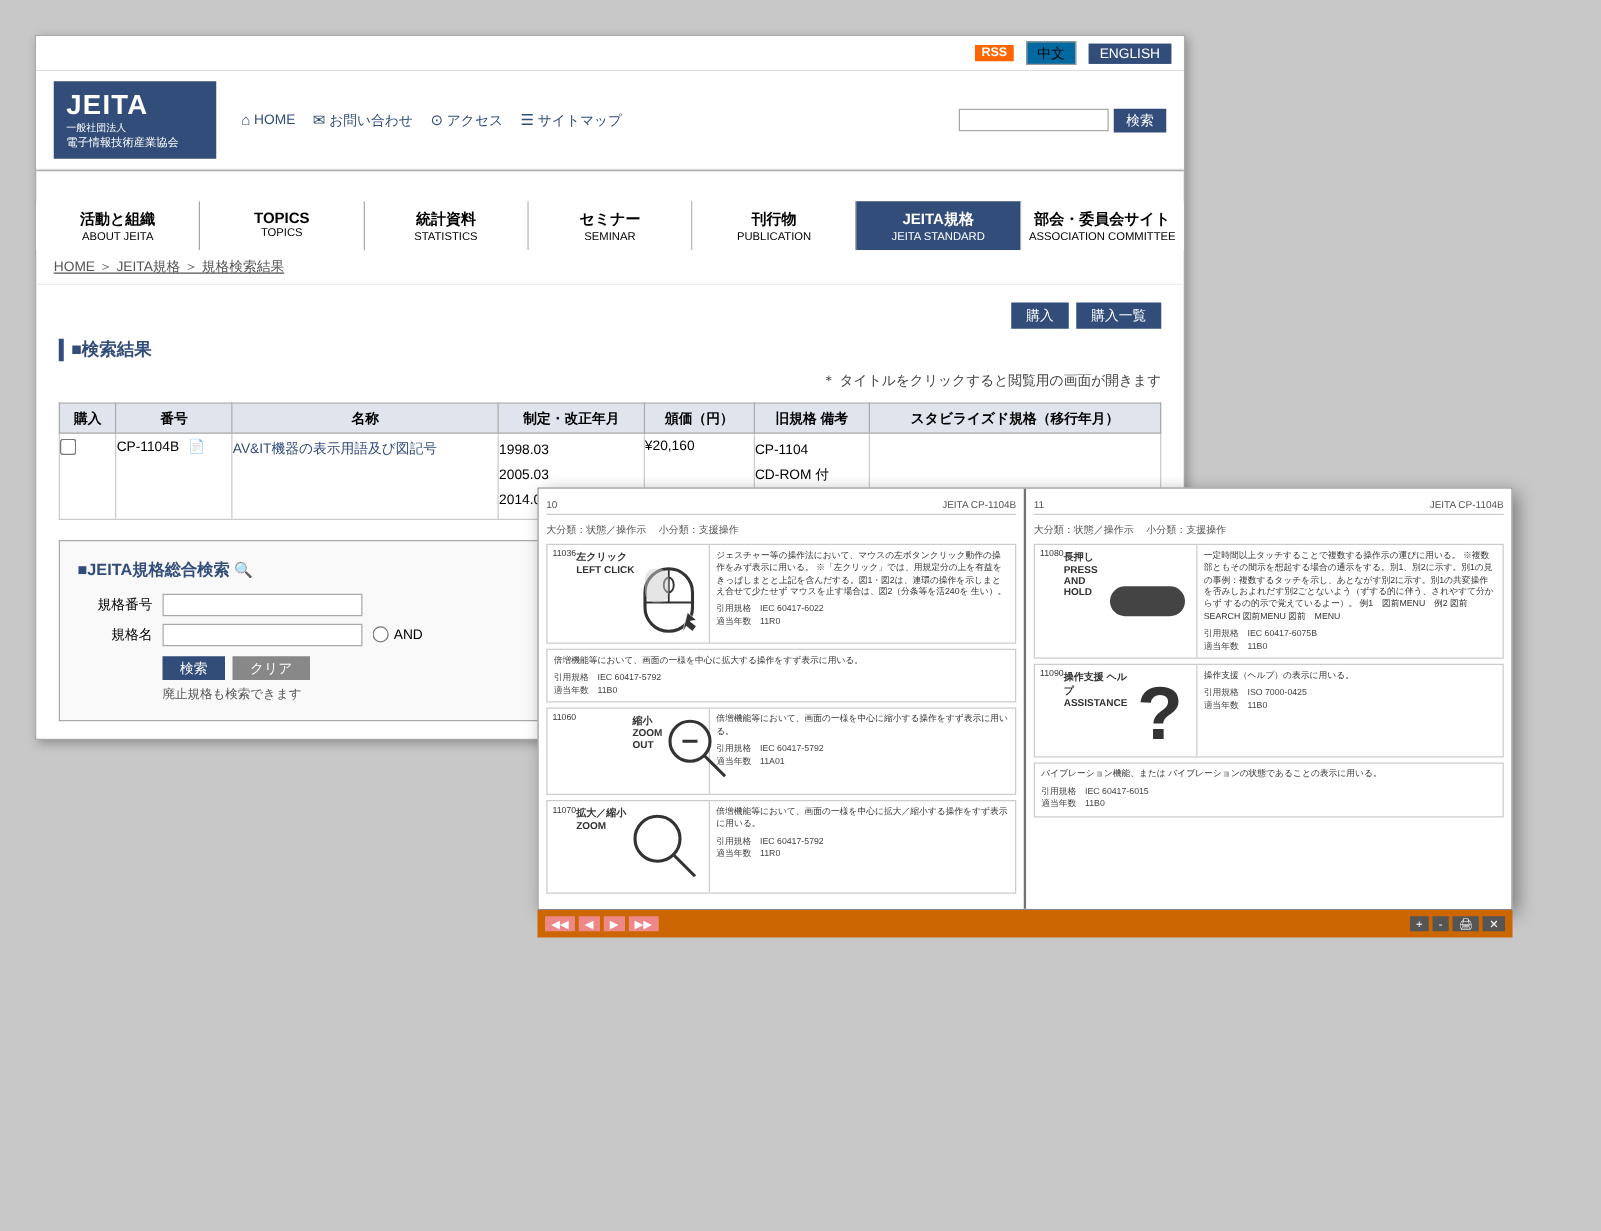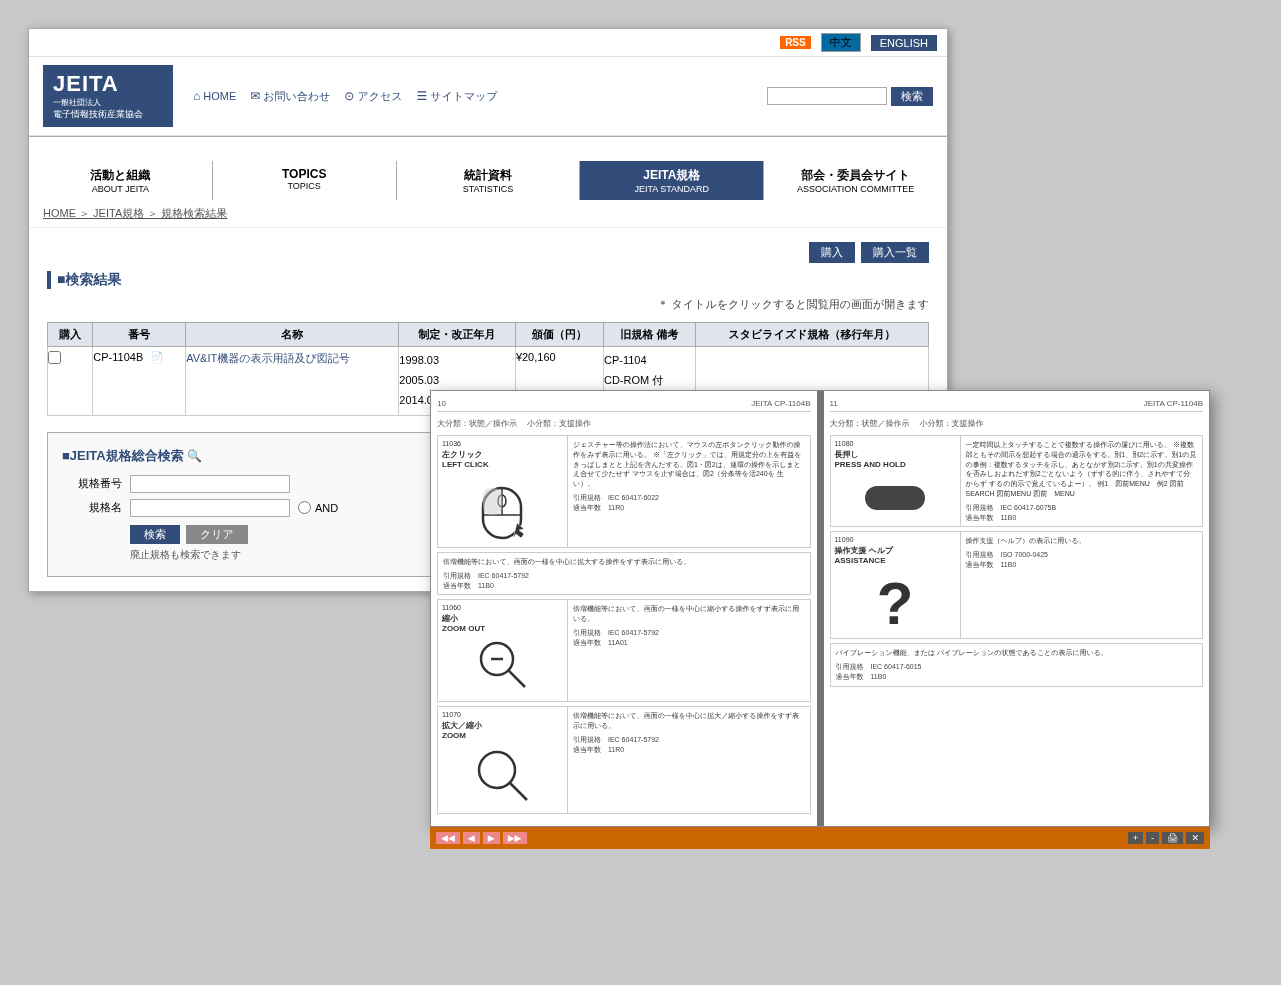--- a/index.html
+++ b/index.html
@@ -269,21 +269,21 @@
     }
     .obsolete-note {
       font-size: 10px;
       color: #555;
       margin-left: 68px;
     }
 
     
     .doc-page {
       flex: 1;
-      border-right: 7px solid #737373;
+      border-right: 2px solid #737373;
       padding: 8px 6px;
       background: #fff;
     }
     .doc-page:last-child { border-right: none; }
 
     .doc-page-header {
       display: flex;
       justify-content: space-between;
       font-size: 8px;
       color: #555;
@@ -296,21 +296,20 @@
     .symbol-entry {
       border: 1px solid #ccc;
       margin-bottom: 4px;
       display: flex;
     }
     .symbol-left {
       width: 130px;
       border-right: 1px solid #ccc;
       padding: 4px;
       display: flex;
-      flex-direction: column;
       align-items: center;
     }
     .symbol-code {
       font-size: 7px;
       color: #333;
       margin-bottom: 2px;
       align-self: flex-start;
     }
     .symbol-name {
       font-size: 8px;
@@ -406,20 +405,28 @@
       <div class="nav-item-main">活動と組織</div>
       <div class="nav-item-sub">ABOUT JEITA</div>
     </div>
     <div class="nav-item">
       <div class="nav-item-main">TOPICS</div>
       <div class="nav-item-sub">TOPICS</div>
     </div>
     <div class="nav-item">
       <div class="nav-item-main">統計資料</div>
       <div class="nav-item-sub">STATISTICS</div>
+    </div>
+    <div class="nav-item">
+      <div class="nav-item-main">セミナー</div>
+      <div class="nav-item-sub">SEMINAR</div>
+    </div>
+    <div class="nav-item">
+      <div class="nav-item-main">刊行物</div>
+      <div class="nav-item-sub">PUBLICATION</div>
     </div>
     <div class="nav-item active">
       <div class="nav-item-main">JEITA規格</div>
       <div class="nav-item-sub">JEITA STANDARD</div>
     </div>
     <div class="nav-item">
       <div class="nav-item-main">部会・委員会サイト</div>
       <div class="nav-item-sub">ASSOCIATION COMMITTEE</div>
     </div>
   </div>
@@ -537,21 +544,21 @@
         <div class="symbol-right">
           <div>倍増機能等において、画面の一様を中心に拡大する操作をすず表示に用いる。</div>
           <div class="symbol-ref" style="white-space:pre-line;">引用規格　IEC 60417-5792
 適当年数　11B0</div>
         </div>
       </div>
 
       <div class="symbol-entry">
         <div class="symbol-left">
           <div class="symbol-code">11060</div>
-          <div class="symbol-name" style="white-space:pre-line;">縮小
+          <div class="symbol-name" style="white-space:pre-line;margin-left:45px;">縮小
 ZOOM OUT</div>
           <div class="symbol-icon zoom-out-icon">
             <svg width="55" height="60" viewBox="0 0 55 60">
               <circle cx="22" cy="22" r="16" fill="none" stroke="#333" stroke-width="2.5"></circle>
               <line x1="16" y1="22" x2="28" y2="22" stroke="#333" stroke-width="2.5"></line>
               <line x1="33" y1="33" x2="50" y2="50" stroke="#333" stroke-width="2.5"></line>
             </svg>
           </div>
         </div>
         <div class="symbol-right">

